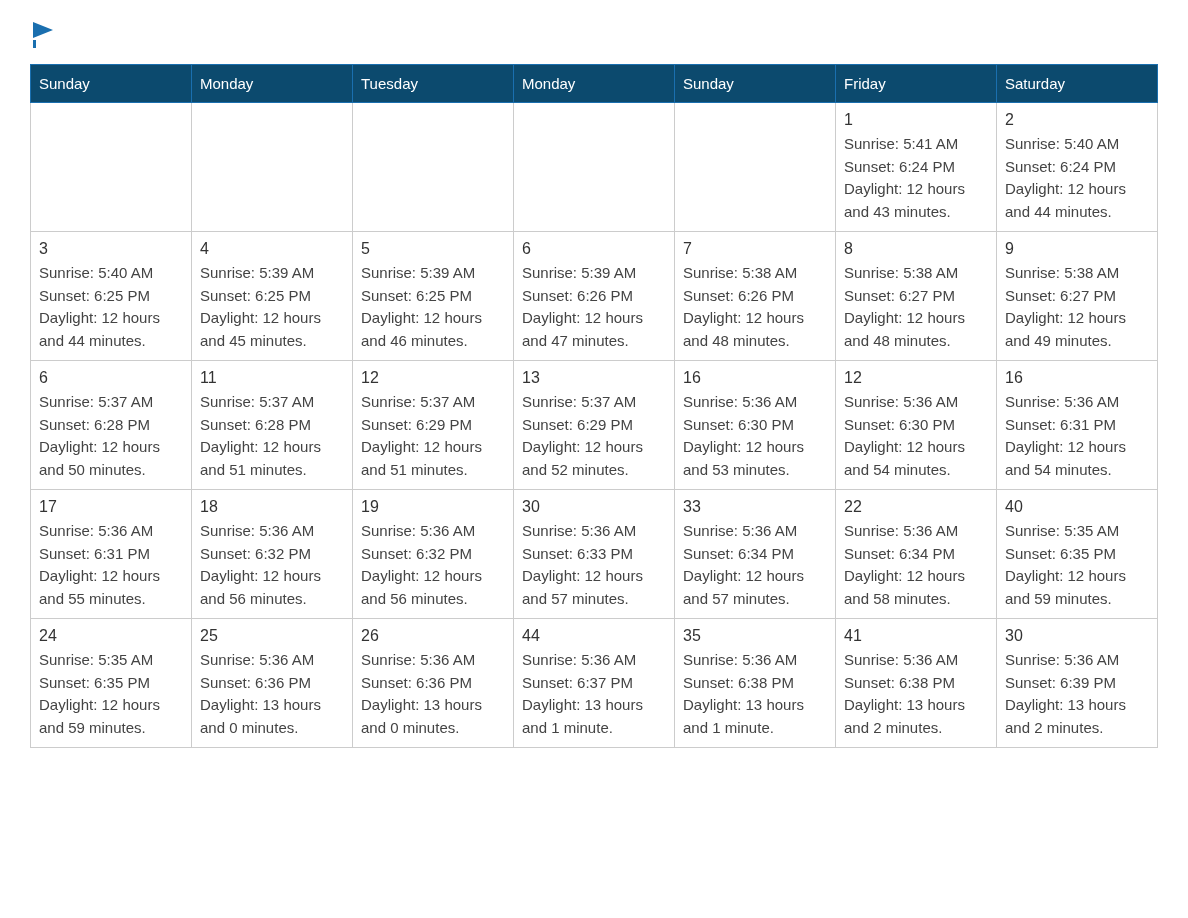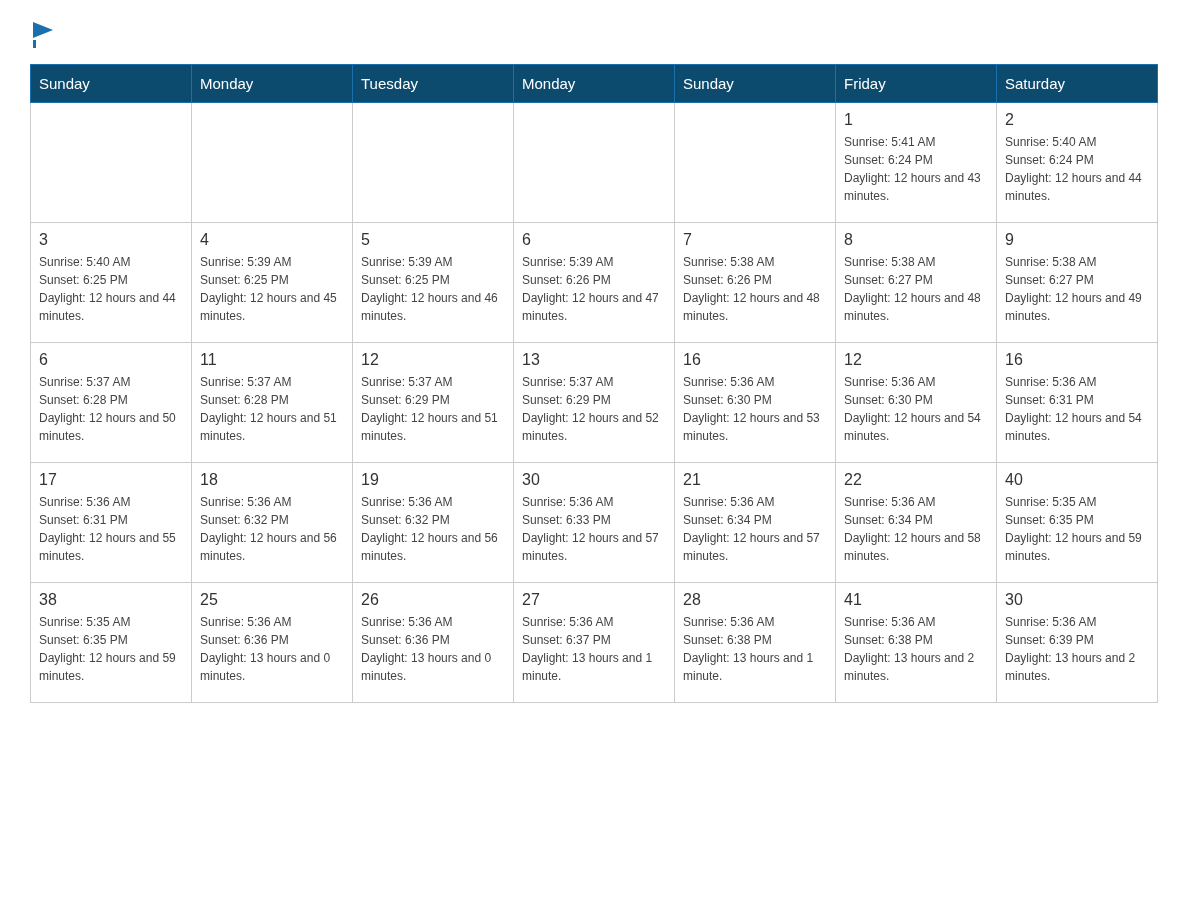--- a/index.html
+++ b/index.html
@@ -60,21 +60,21 @@
       background: #ffffff;
     }
     .day-number {
       font-size: 16px;
       font-weight: normal;
       color: #333;
       display: block;
       margin-bottom: 4px;
     }
     .day-info {
-      font-size: 12px;
+      font-size: 15px;
       color: #444;
       line-height: 1.5;
     }
     .empty-cell {
       background: #f9f9f9;
     }
     .logo-wrapper {
       display: flex;
       flex-direction: column;
       align-items: flex-start;
@@ -210,51 +210,51 @@
         </td>
         <td>
           <span class="day-number">19</span>
           <div class="day-info">Sunrise: 5:36 AM<br>Sunset: 6:32 PM<br>Daylight: 12 hours and 56 minutes.</div>
         </td>
         <td>
           <span class="day-number">30</span>
           <div class="day-info">Sunrise: 5:36 AM<br>Sunset: 6:33 PM<br>Daylight: 12 hours and 57 minutes.</div>
         </td>
         <td>
-          <span class="day-number">21</span>
+          <span class="day-number">33</span>
           <div class="day-info">Sunrise: 5:36 AM<br>Sunset: 6:34 PM<br>Daylight: 12 hours and 57 minutes.</div>
         </td>
         <td>
           <span class="day-number">22</span>
           <div class="day-info">Sunrise: 5:36 AM<br>Sunset: 6:34 PM<br>Daylight: 12 hours and 58 minutes.</div>
         </td>
         <td>
           <span class="day-number">40</span>
           <div class="day-info">Sunrise: 5:35 AM<br>Sunset: 6:35 PM<br>Daylight: 12 hours and 59 minutes.</div>
         </td>
       </tr>
       <tr>
         <td>
-          <span class="day-number">38</span>
+          <span class="day-number">24</span>
           <div class="day-info">Sunrise: 5:35 AM<br>Sunset: 6:35 PM<br>Daylight: 12 hours and 59 minutes.</div>
         </td>
         <td>
           <span class="day-number">25</span>
           <div class="day-info">Sunrise: 5:36 AM<br>Sunset: 6:36 PM<br>Daylight: 13 hours and 0 minutes.</div>
         </td>
         <td>
           <span class="day-number">26</span>
           <div class="day-info">Sunrise: 5:36 AM<br>Sunset: 6:36 PM<br>Daylight: 13 hours and 0 minutes.</div>
         </td>
         <td>
-          <span class="day-number">27</span>
+          <span class="day-number">44</span>
           <div class="day-info">Sunrise: 5:36 AM<br>Sunset: 6:37 PM<br>Daylight: 13 hours and 1 minute.</div>
         </td>
         <td>
-          <span class="day-number">28</span>
+          <span class="day-number">35</span>
           <div class="day-info">Sunrise: 5:36 AM<br>Sunset: 6:38 PM<br>Daylight: 13 hours and 1 minute.</div>
         </td>
         <td>
           <span class="day-number">41</span>
           <div class="day-info">Sunrise: 5:36 AM<br>Sunset: 6:38 PM<br>Daylight: 13 hours and 2 minutes.</div>
         </td>
         <td>
           <span class="day-number">30</span>
           <div class="day-info">Sunrise: 5:36 AM<br>Sunset: 6:39 PM<br>Daylight: 13 hours and 2 minutes.</div>
         </td>

